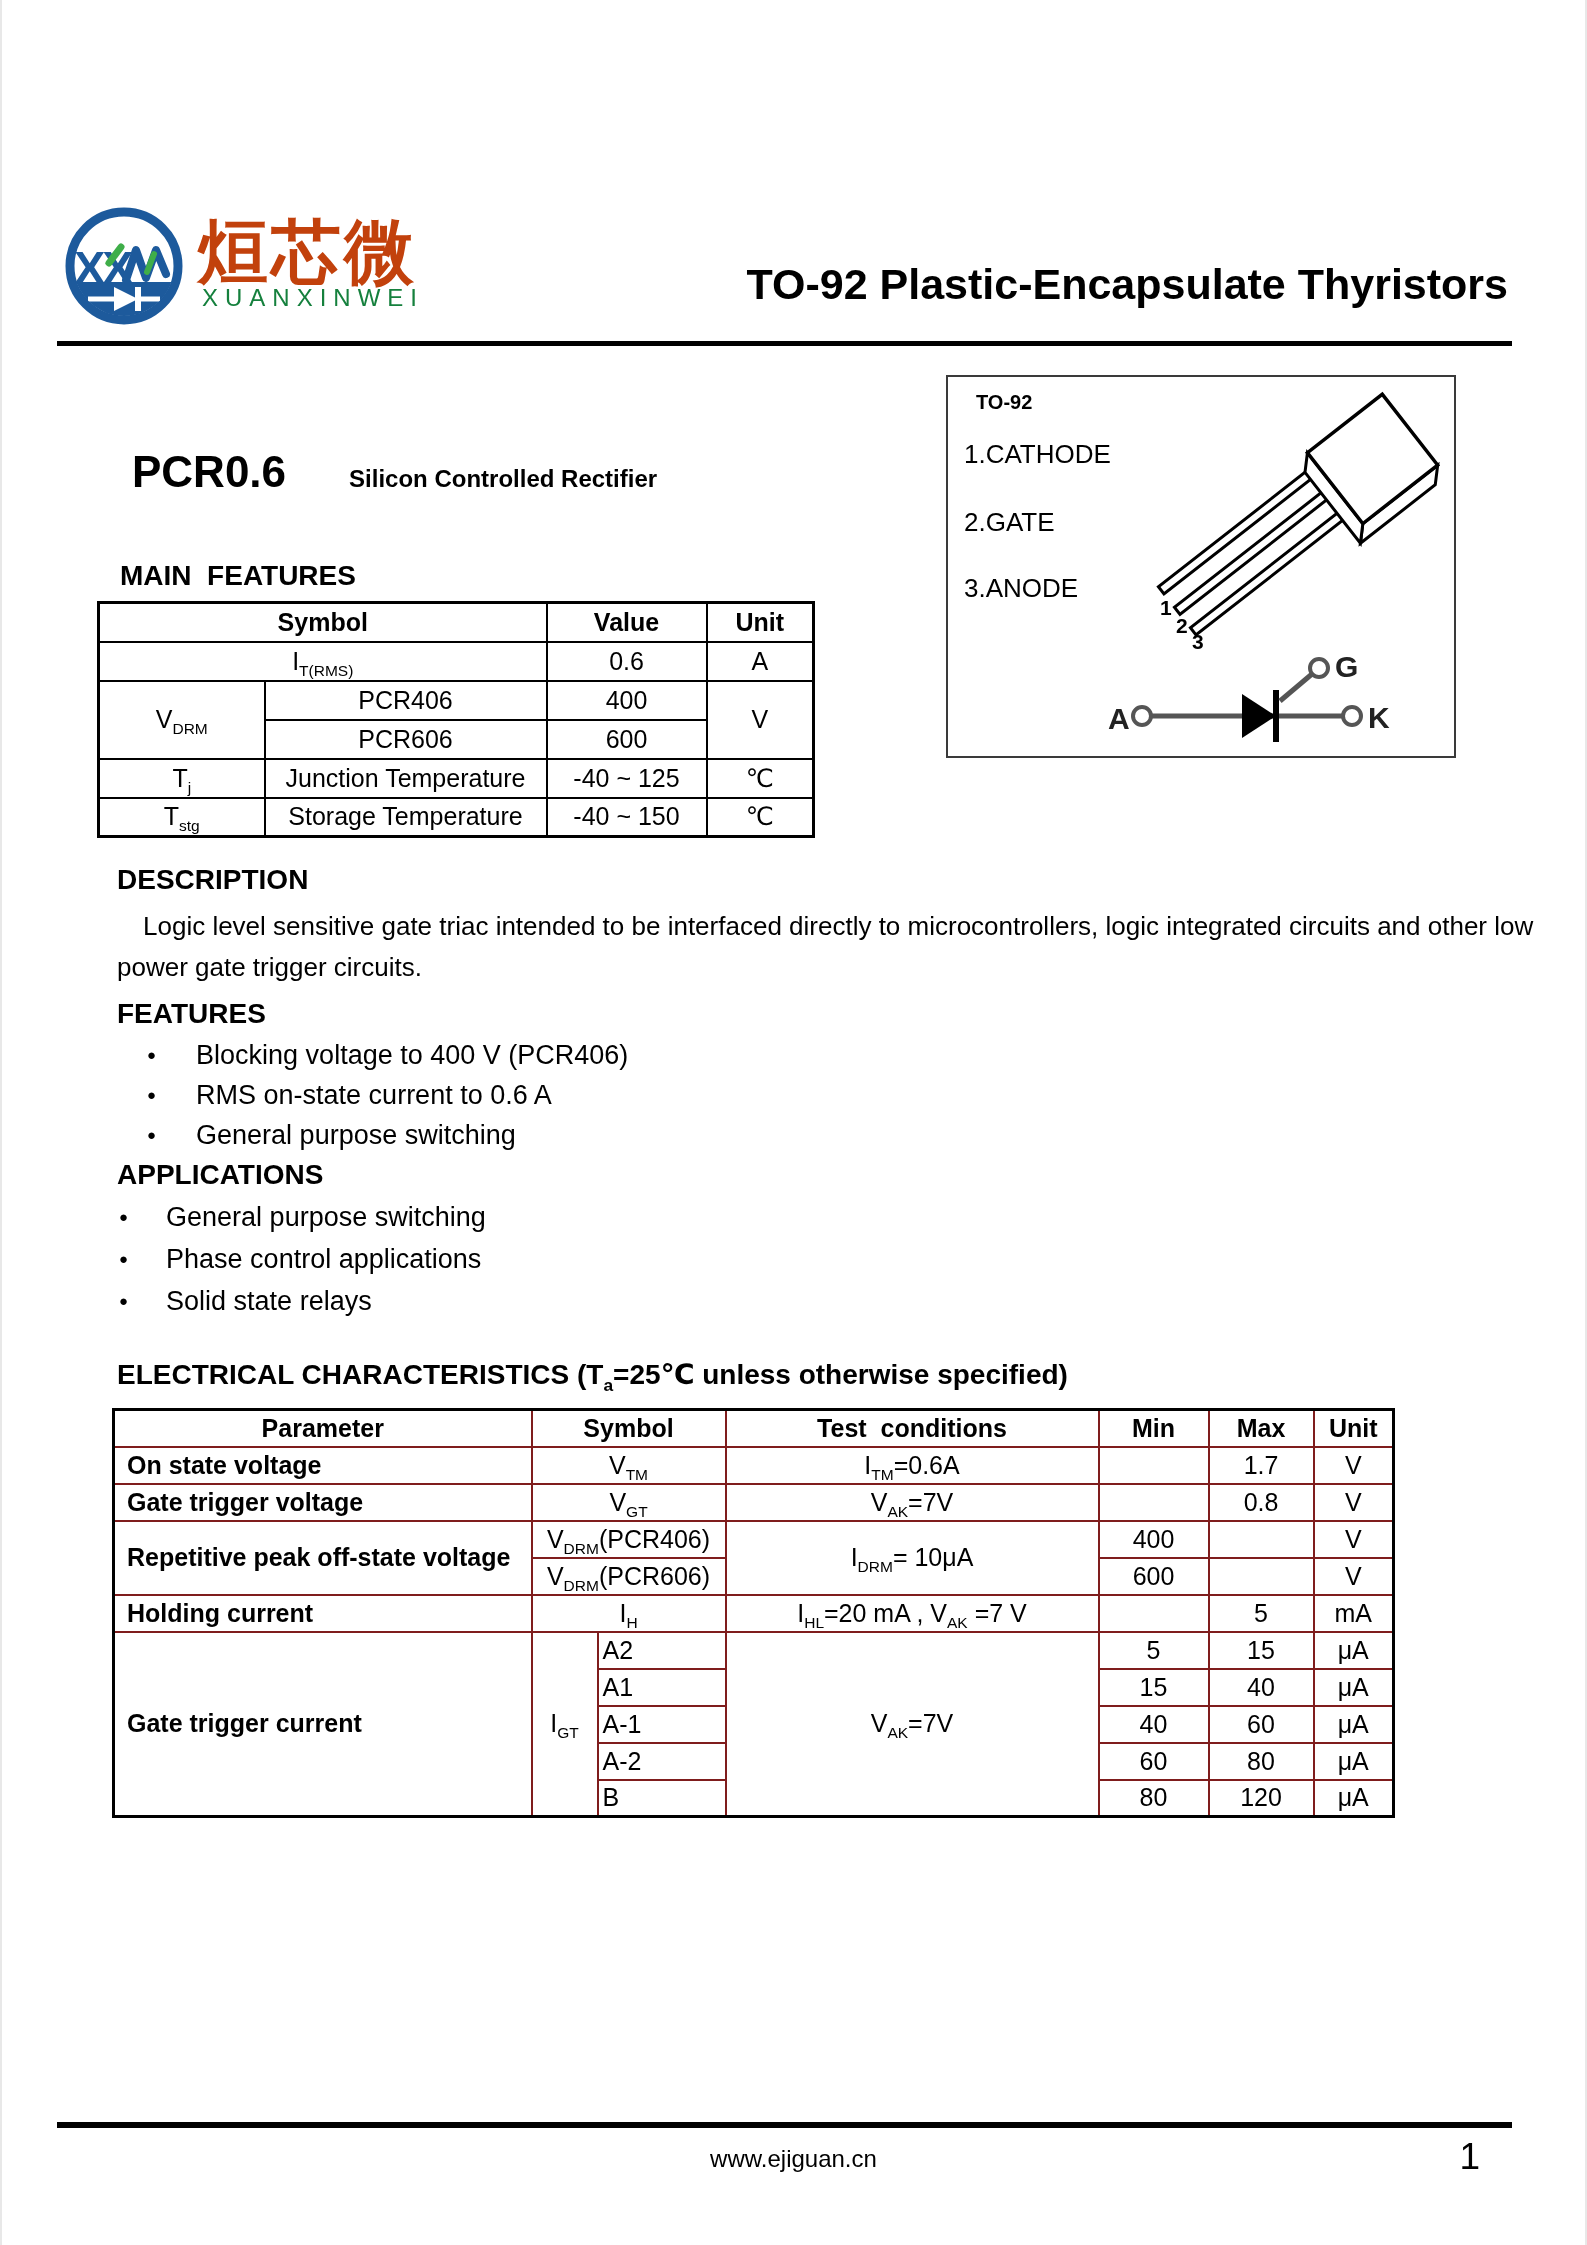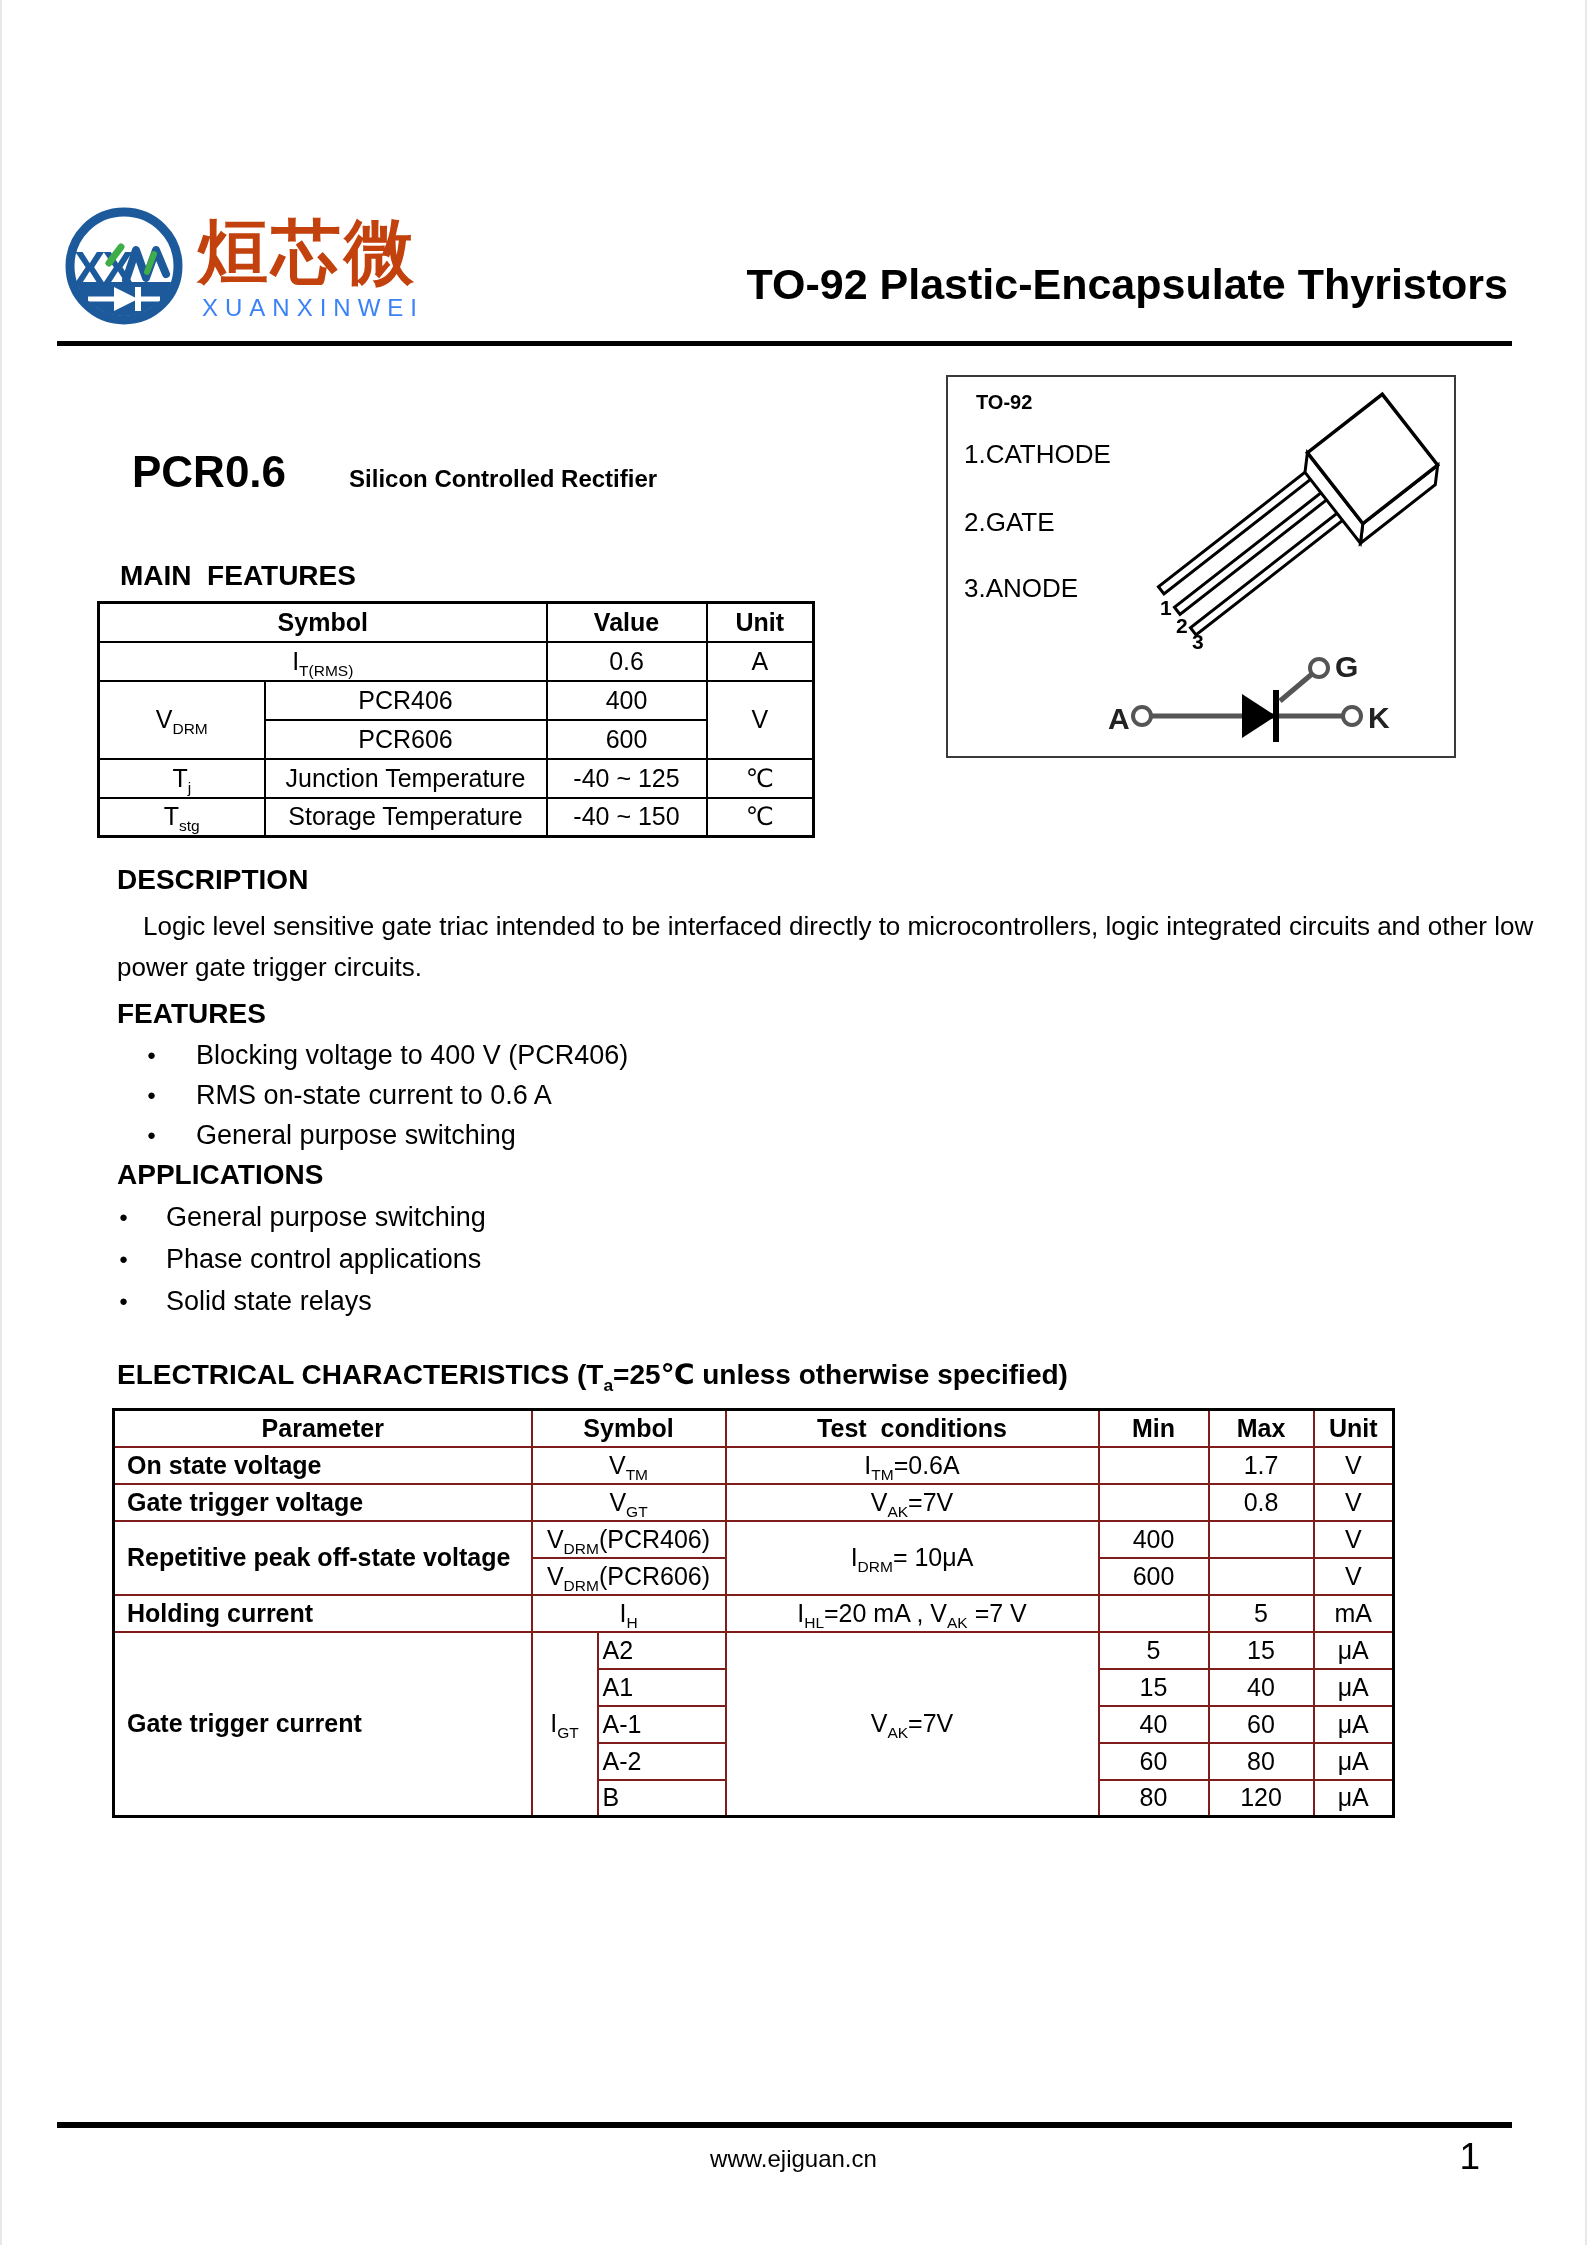--- a/index.html
+++ b/index.html
@@ -9,21 +9,21 @@
     background:#ffffff; color:#000;
     font-family:"Liberation Sans","DejaVu Sans",sans-serif;
     overflow:hidden;
   }
   .ws { white-space:pre; }
   sub { font-size:62%; line-height:0; }
 
   
   .logo-svg { position:absolute; left:58px; top:200px; width:128px; height:132px; }
   .brand-cn { position:absolute; left:196px; top:206px; font-size:70px; font-weight:bold; letter-spacing:3px; color:#c2410c; }
-  .brand-en { position:absolute; left:200px; top:294px; font-size:24px; letter-spacing:7px; color:#3b82f6; }
+  .brand-en { position:absolute; left:200px; top:284px; font-size:24px; letter-spacing:7px; color:#15803d; }
   .doc-title { position:absolute; right:77px; top:260px; font-size:43px; font-weight:bold; color:#000; }
   .header-rule { position:absolute; left:55px; top:341px; width:1455px; height:5px; background:#000; }
 
   
   .to92-box { position:absolute; left:944px; top:375px; width:510px; height:383px; border:2px solid #3a3a3a; background:#fff; }
   .to92-title { position:absolute; left:28px; top:14px; font-size:20px; font-weight:bold; }
   .to92-pin { position:absolute; left:16px; font-size:26px; }
   .to92-pin.p1 { top:62px; } .to92-pin.p2 { top:130px; } .to92-pin.p3 { top:196px; }
   .to92-svg { position:absolute; left:0; top:0; width:506px; height:379px; }
 

